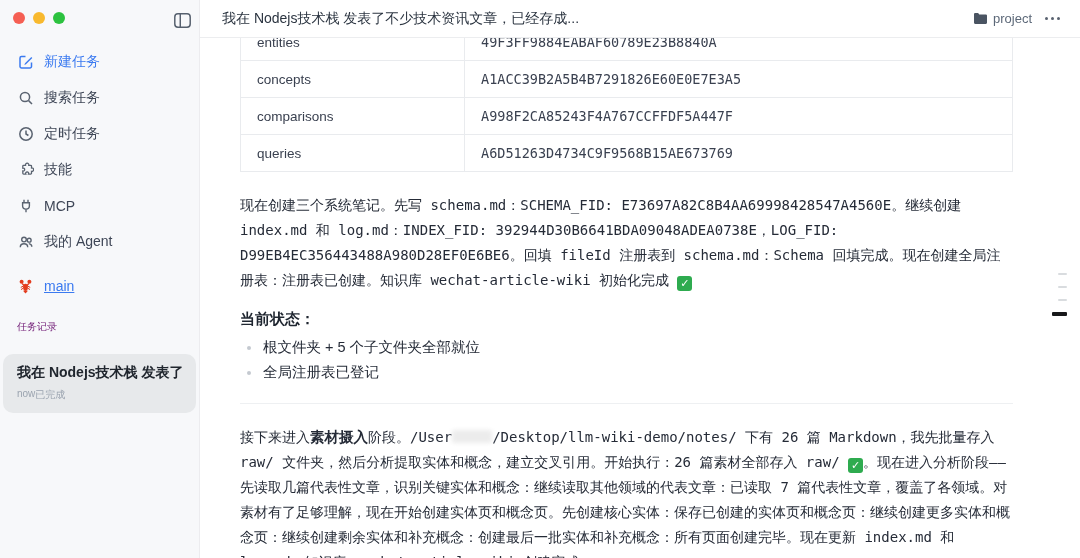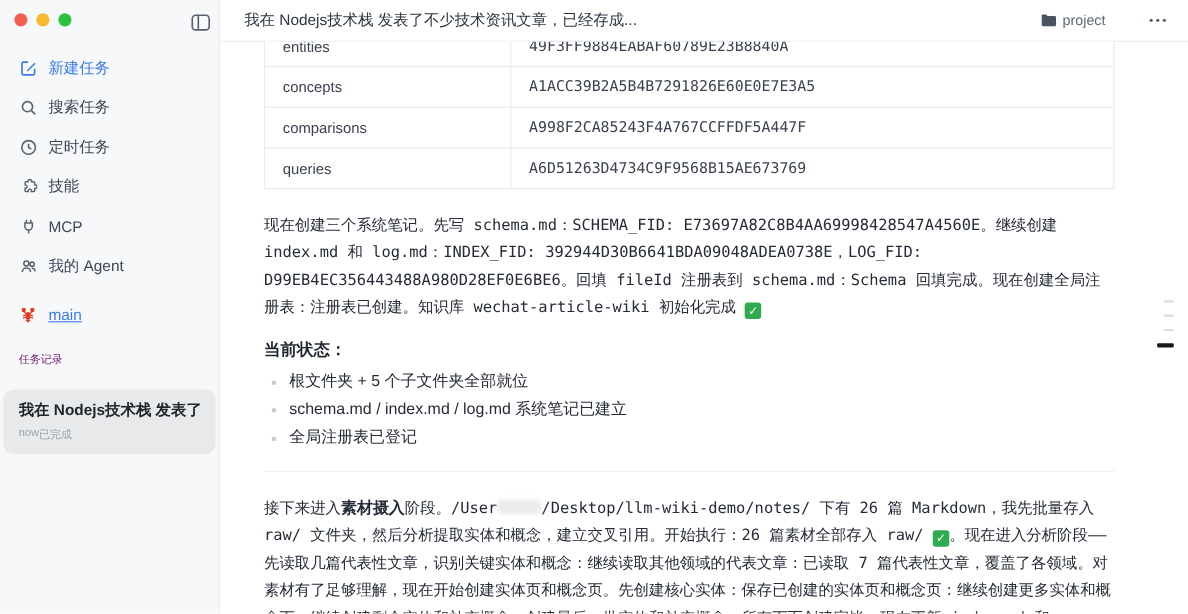--- a/index.html
+++ b/index.html
@@ -24,21 +24,21 @@
   .agent-item { color:#3b7af0; }
   .section-label { margin:16px 17px 20px; font-size:10px; color:#701a75; }
   .task-card { margin:0 3px; background:#e7e9eb; border-radius:10px; padding:10px 14px 11px; cursor:pointer; }
   .task-title { font-size:14px; font-weight:700; color:#20262e; white-space:nowrap; overflow:hidden; }
   .task-meta { margin-top:6px; font-size:10px; color:#9aa3af; display:flex; gap:0; }
 
   
   .main { flex:1; display:flex; flex-direction:column; background:#fff; min-width:0; }
   .header { height:38px; flex-shrink:0; display:flex; align-items:center; padding:0 18px 0 22px; border-bottom:1px solid #ecedef; background:#fff; }
   .header-title { flex:1; font-size:14px; color:#2b3440; white-space:nowrap; overflow:hidden; }
-  .project-btn { display:flex; align-items:center; gap:5px; color:#5c6878; font-size:13px; margin-right:38px; cursor:pointer; }
+  .project-btn { display:flex; align-items:center; gap:5px; color:#5c6878; font-size:13px; margin-right:11px; cursor:pointer; }
   .more-menu { display:flex; gap:3px; cursor:pointer; padding:4px 2px; }
   .more-menu i { width:3px; height:3px; border-radius:50%; background:#596270; }
 
   .main-body { flex:1; overflow:hidden; padding:0 67px 0 40px; position:relative; }
 
   table.fid { width:100%; border-collapse:collapse; margin-top:-15px; }
   table.fid td { border:1px solid #e9ebee; padding:10px 16px; font-size:13.5px; color:#3a4150; background:#fff; }
   td.t-label { width:224px; }
   td.t-value { font-family:"DejaVu Sans Mono","Liberation Mono",monospace; font-size:12.8px; }
 
@@ -201,21 +201,20 @@
               <td class="t-value">A6D51263D4734C9F9568B15AE673769</td>
             </tr>
           </tbody>
       </table>
 
       <p class="para latin-mono"><span>现在创建三个系统笔记。先写 schema.md：SCHEMA_FID: E73697A82C8B4AA69998428547A4560E。继续创建 index.md 和 log.md：INDEX_FID: 392944D30B6641BDA09048ADEA0738E，LOG_FID: D99EB4EC356443488A980D28EF0E6BE6。回填 fileId 注册表到 schema.md：Schema 回填完成。现在创建全局注册表：注册表已创建。知识库 wechat-article-wiki 初始化完成 </span><span class="check">✓</span></p>
 
       <div class="status-heading">当前状态：</div>
       <ul class="status-list">
           <li>根文件夹 + 5 个子文件夹全部就位</li>
-          <li>schema.md / index.md / log.md 系统笔记已建立</li>
           <li>全局注册表已登记</li>
         </ul>
 
       <div class="divider"></div>
 
       <p class="para latin-mono"><span>接下来进入</span><span class="seg-bold">素材摄入</span><span>阶段。</span><span class="seg-code">/User</span><span class="redacted"></span><span class="seg-code">/Desktop/llm-wiki-demo/notes/</span><span> 下有 26 篇 Markdown，我先批量存入 raw/ 文件夹，然后分析提取实体和概念，建立交叉引用。开始执行：26 篇素材全部存入 raw/ </span><span class="check">✓</span><span>。现在进入分析阶段——先读取几篇代表性文章，识别关键实体和概念：继续读取其他领域的代表文章：已读取 7 篇代表性文章，覆盖了各领域。对素材有了足够理解，现在开始创建实体页和概念页。先创建核心实体：保存已创建的实体页和概念页：继续创建更多实体和概念页：继续创建剩余实体和补充概念：创建最后一批实体和补充概念：所有页面创建完毕。现在更新 index.md 和 log.md：知识库 wechat-article-wiki 创建完成 </span></p>
     </div>
   </section>
 
   <div class="minimap">

